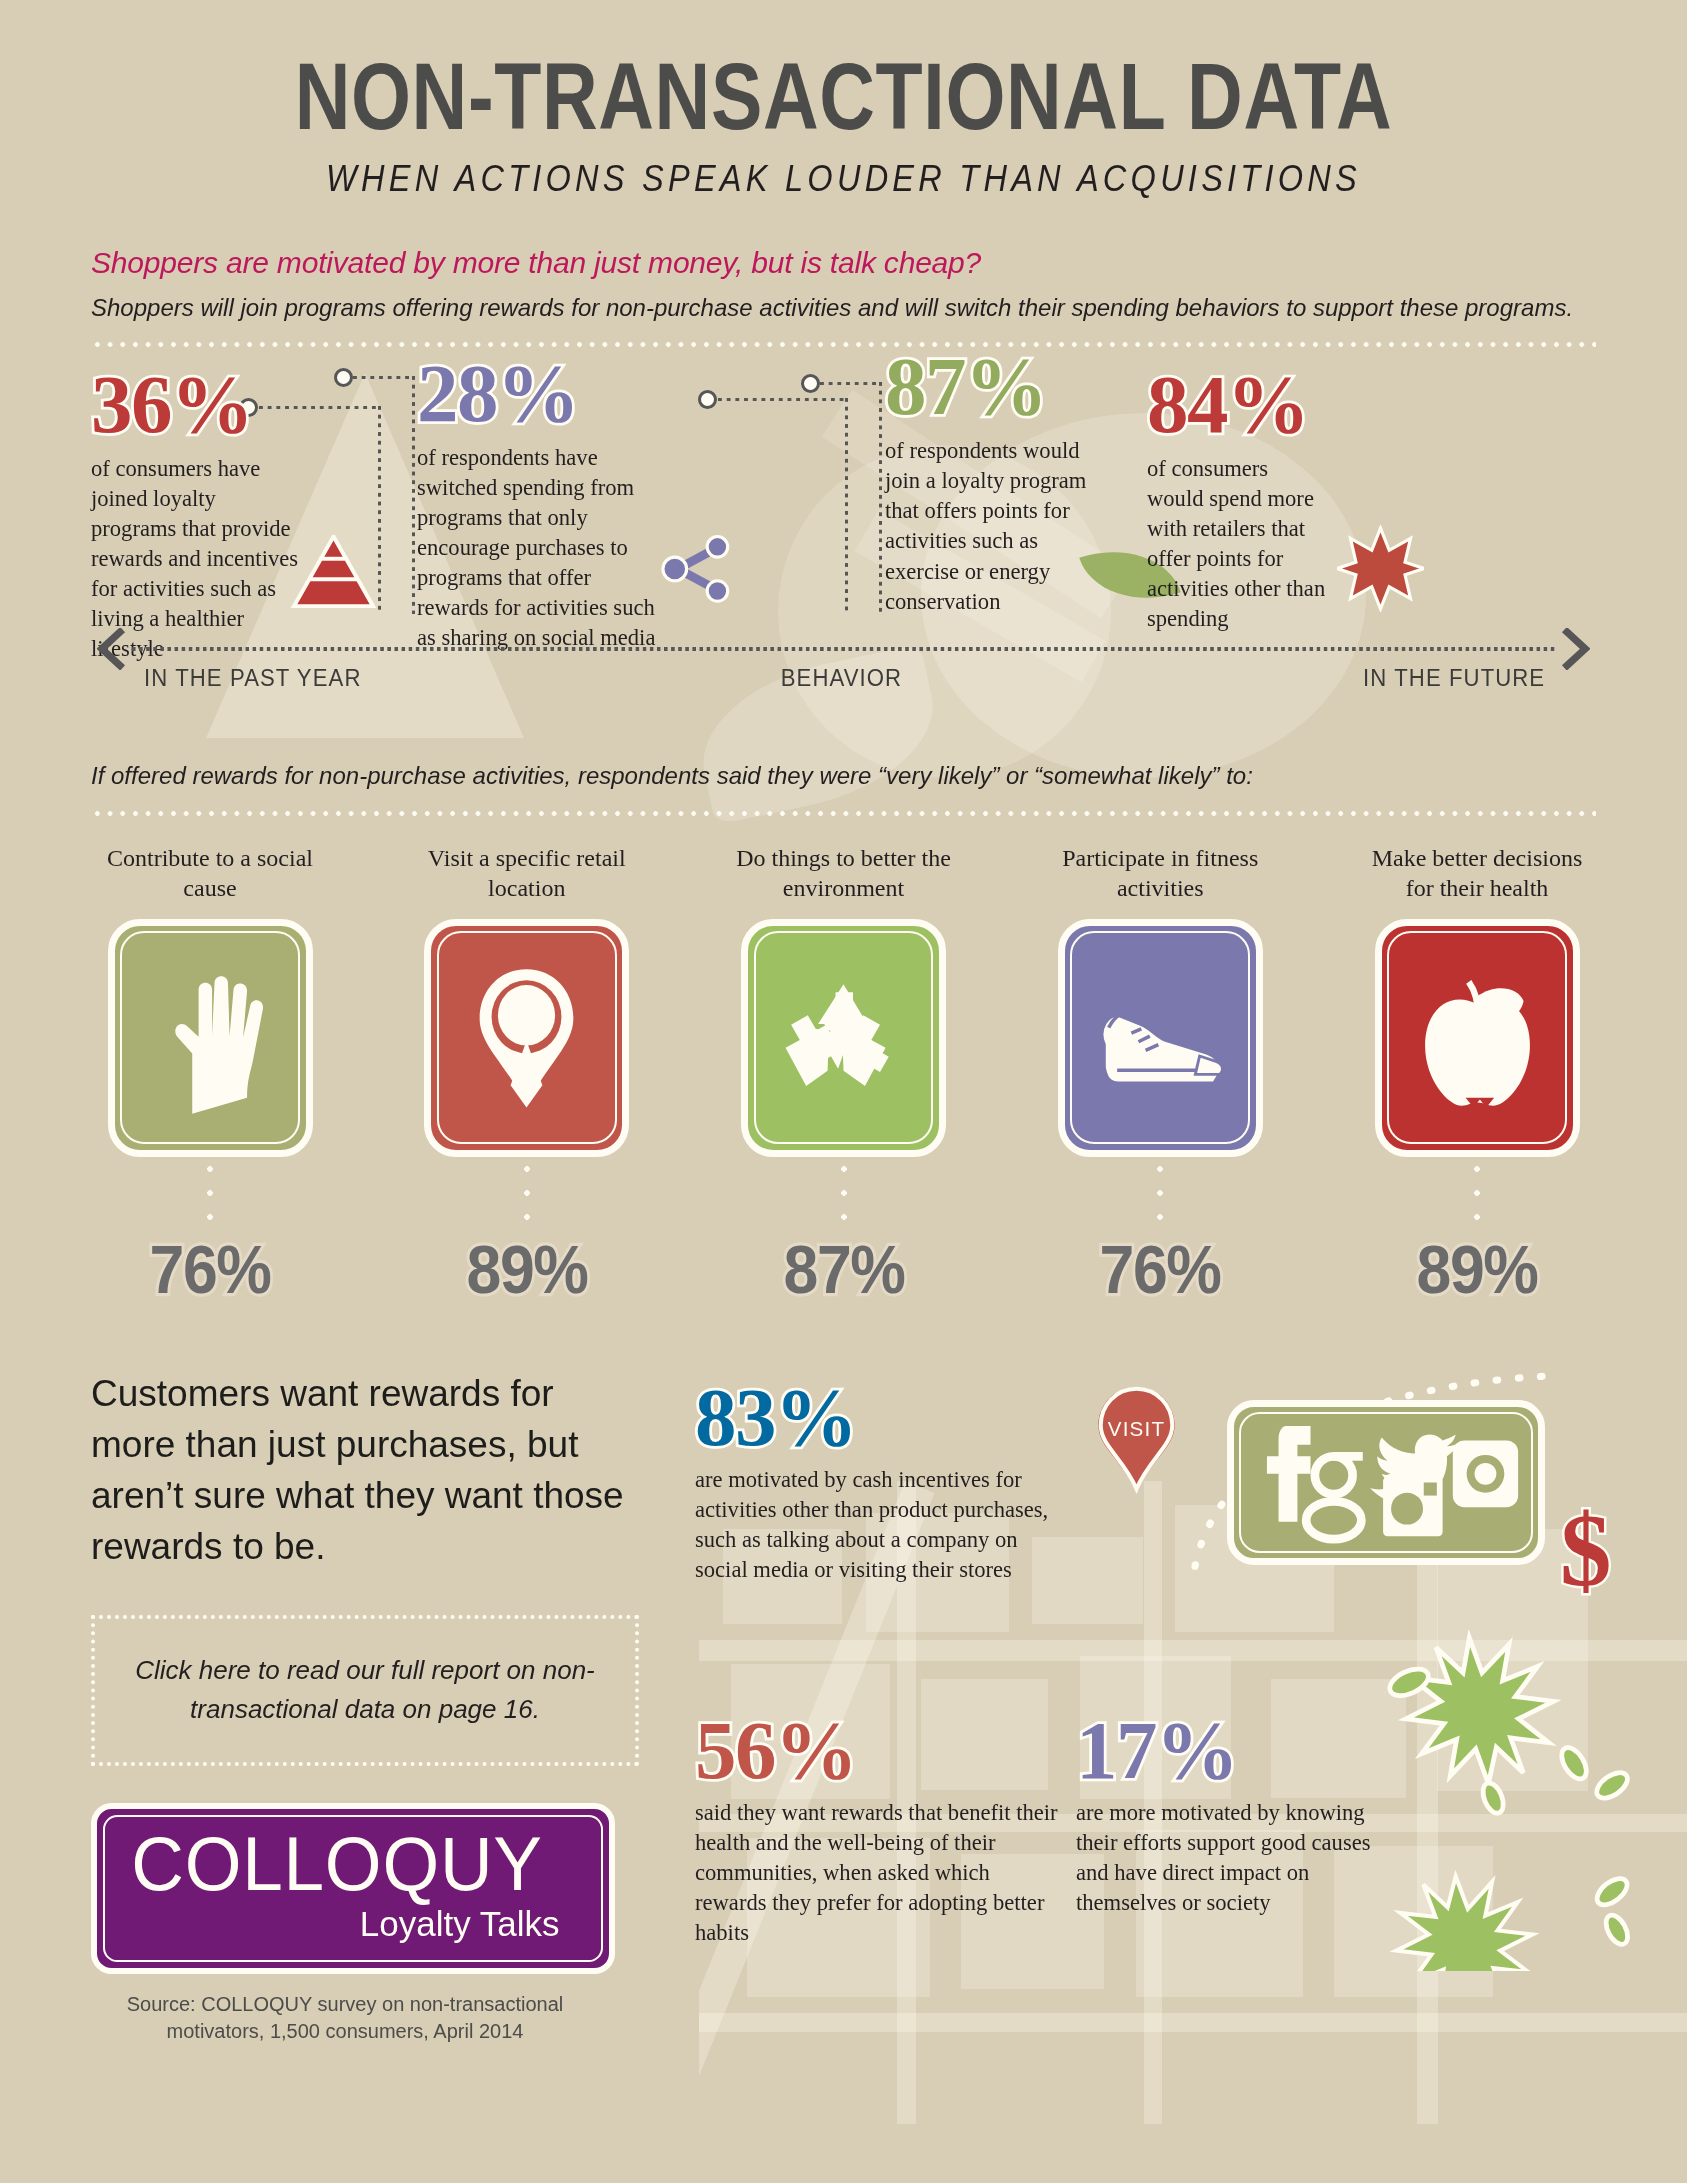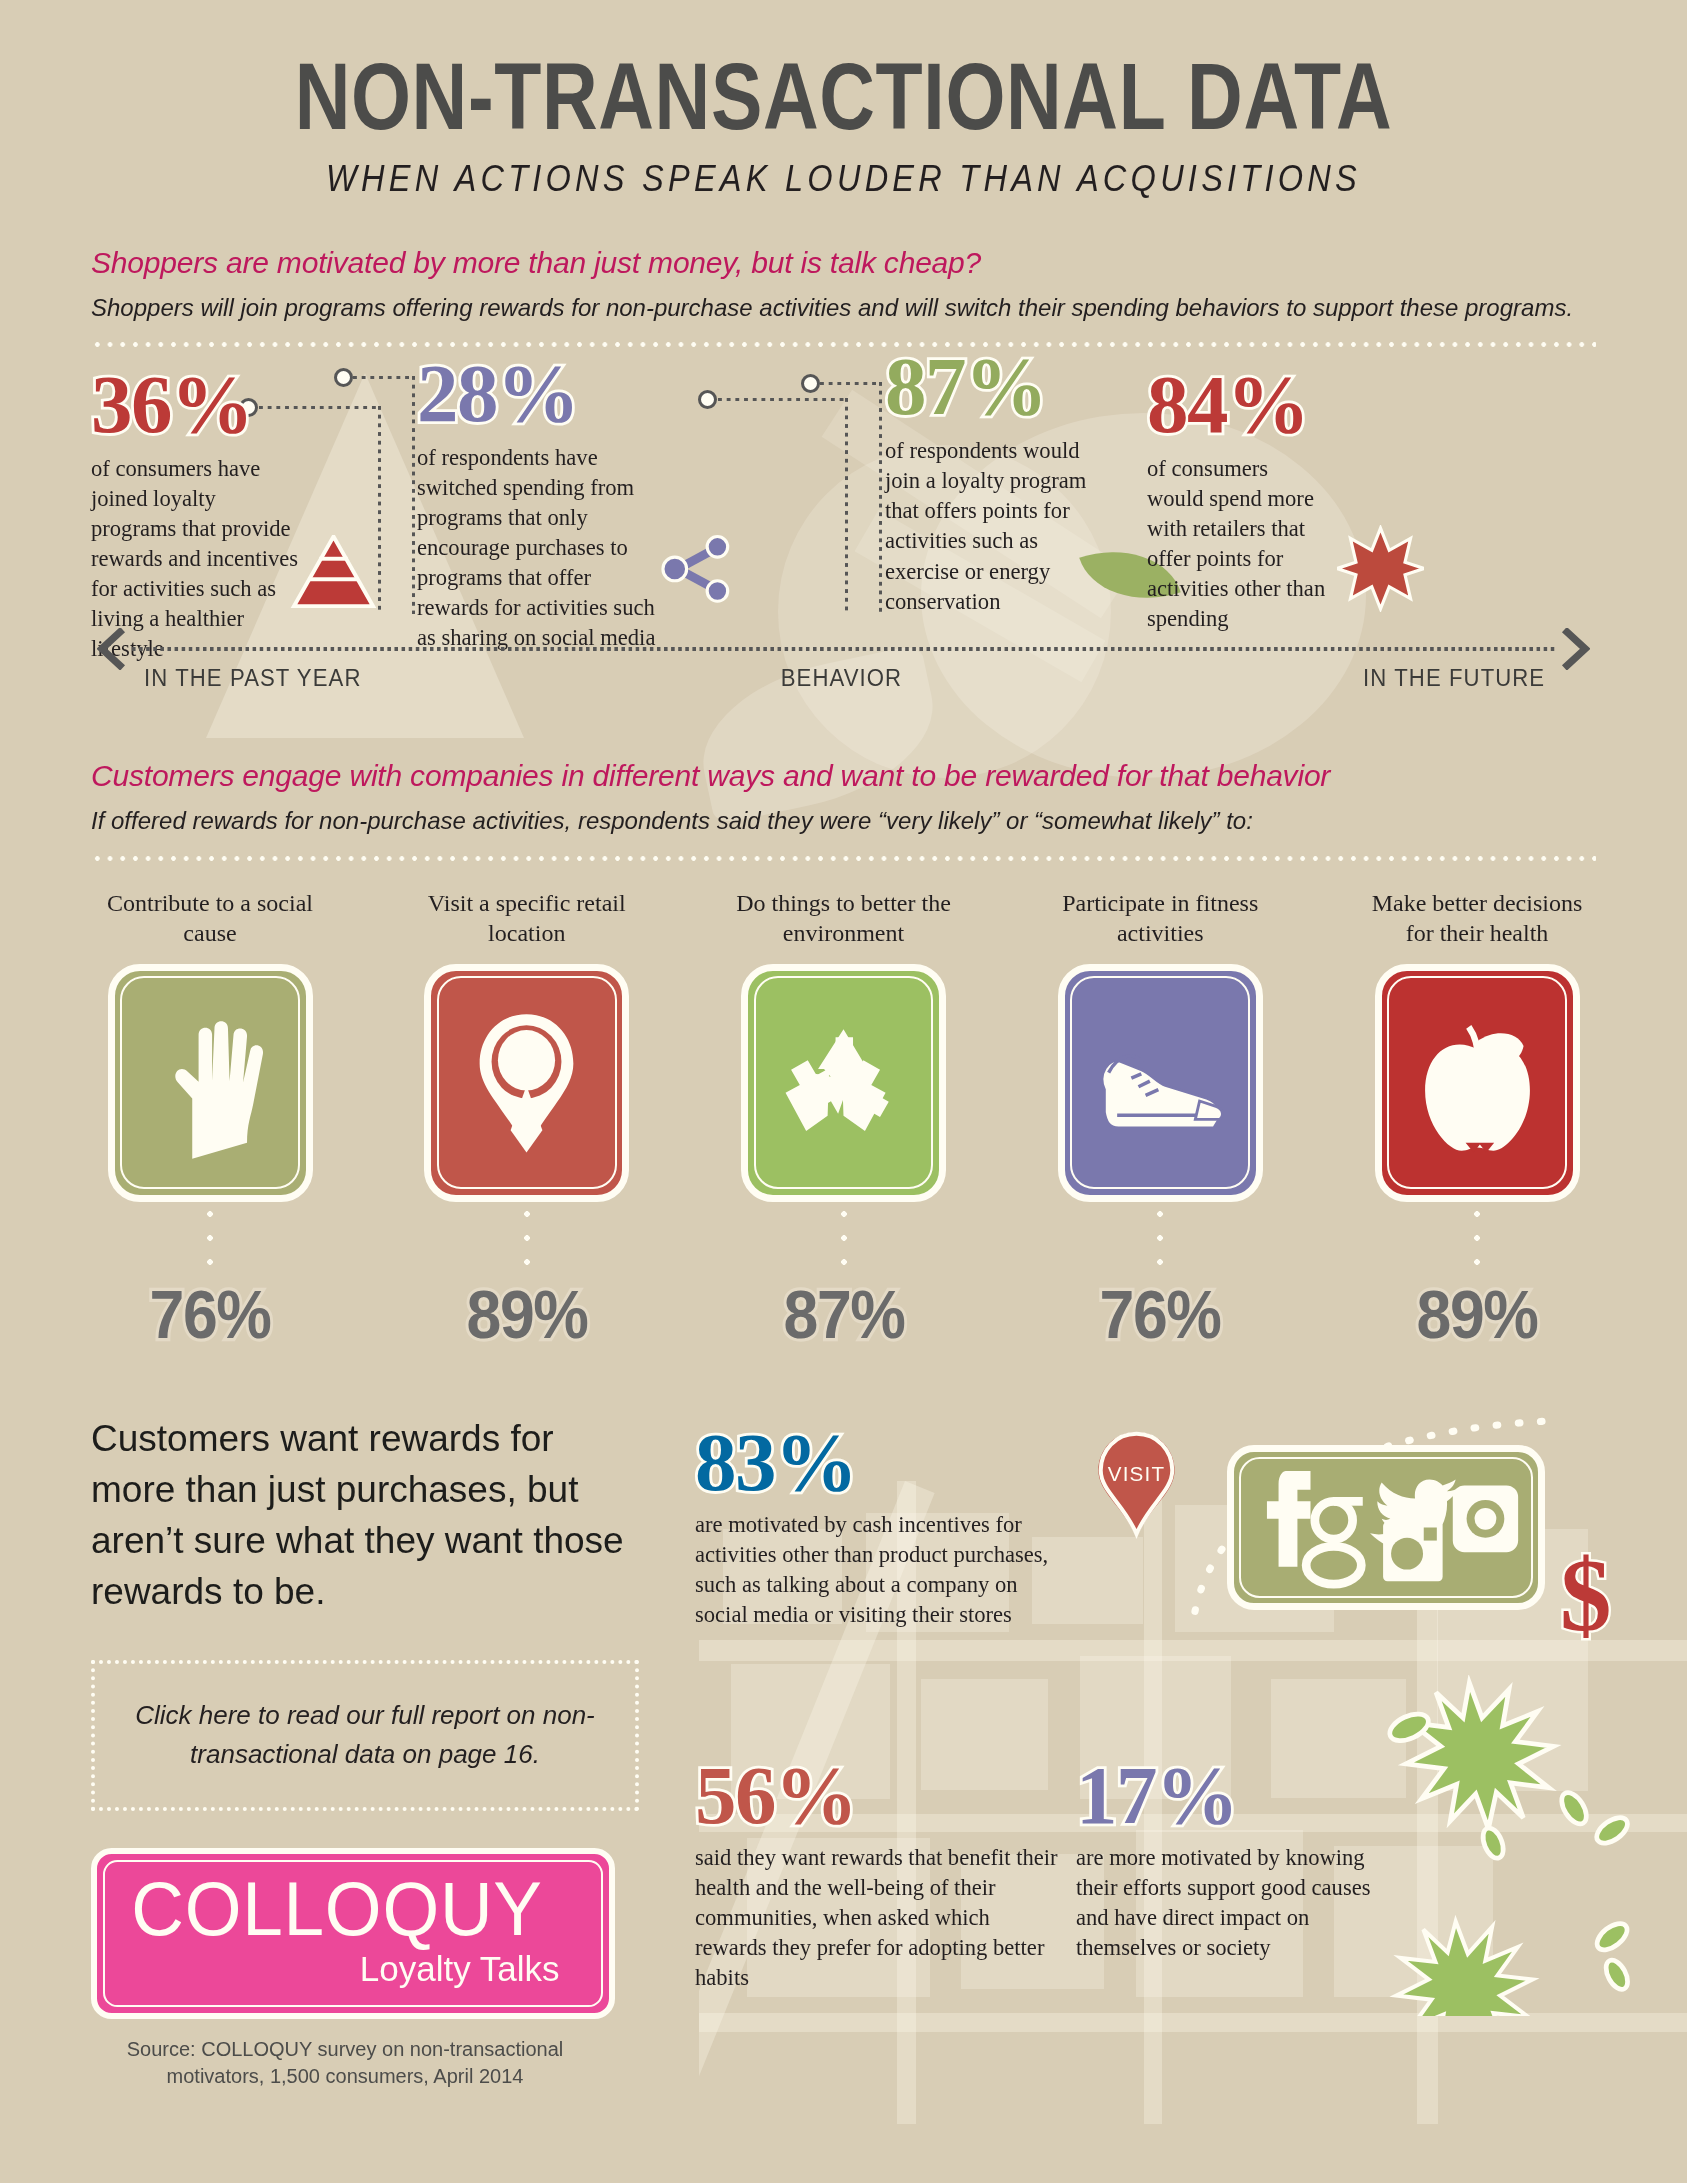--- a/index.html
+++ b/index.html
@@ -249,21 +249,21 @@
     border: 4px dotted #fffdf3;
     display: flex; align-items: center; justify-content: flex-start;
   }
   .cta p {
     font-family: "Liberation Sans", sans-serif;
     font-style: italic; font-size: 26px; line-height: 1.5;
     color: #231f20; text-align: center;
   }
   .logo {
     margin-top: 37px; width: 524px; height: 171px;
-    background: #ec4899; border-radius: 20.6px;
+    background: #701a75; border-radius: 20.6px;
     border: 6.4px solid #fffdf3;
     position: relative;
     padding: 17.5px 32px 0 0;
   }
   .logo::after {
     content: ""; position: absolute; inset: 6.4px;
     border: 2.4px solid #fffdf3; border-radius: 14.3px;
   }
   .logo-main {
     font-family: "Liberation Sans", sans-serif;
@@ -455,21 +455,20 @@
             <polyline points="8,2 34,26 8,50" fill="none" stroke="#565656" stroke-width="9"></polyline>
           </svg>
       </div>
       <div class="tl-lbl" style="left:41px;">IN THE PAST YEAR</div>
       <div class="tl-lbl" style="left:683px;">BEHAVIOR</div>
       <div class="tl-lbl" style="right:41px;">IN THE FUTURE</div>
     </div>
   </div>
 
   <div class="wrap" style="margin-top:49px;">
-    <div class="sec-head">Customers engage with companies in different ways and want to be rewarded for that behavior</div>
     <div class="sec-sub">If offered rewards for non-purchase activities, respondents said they were “very likely” or “somewhat likely” to:</div>
     <div class="dotrule"></div>
 
     <div class="tiles">
 
       <div class="tile-col">
         <div class="tile-lbl">Contribute to a social cause</div>
         <div class="tile" style="background:#a9ae73;">
           <span>
           <svg viewBox="0 0 170 200">

